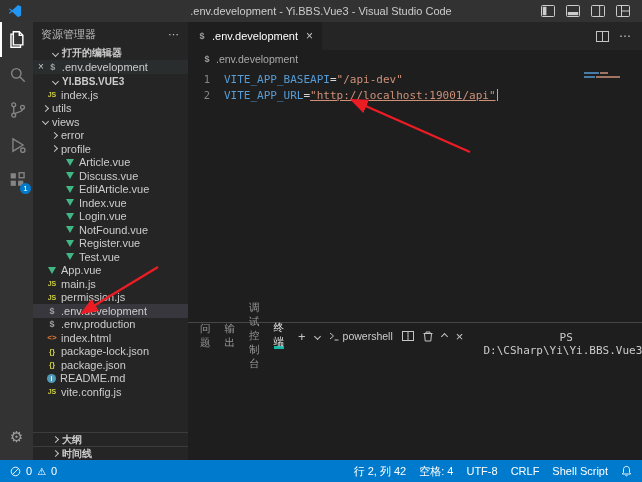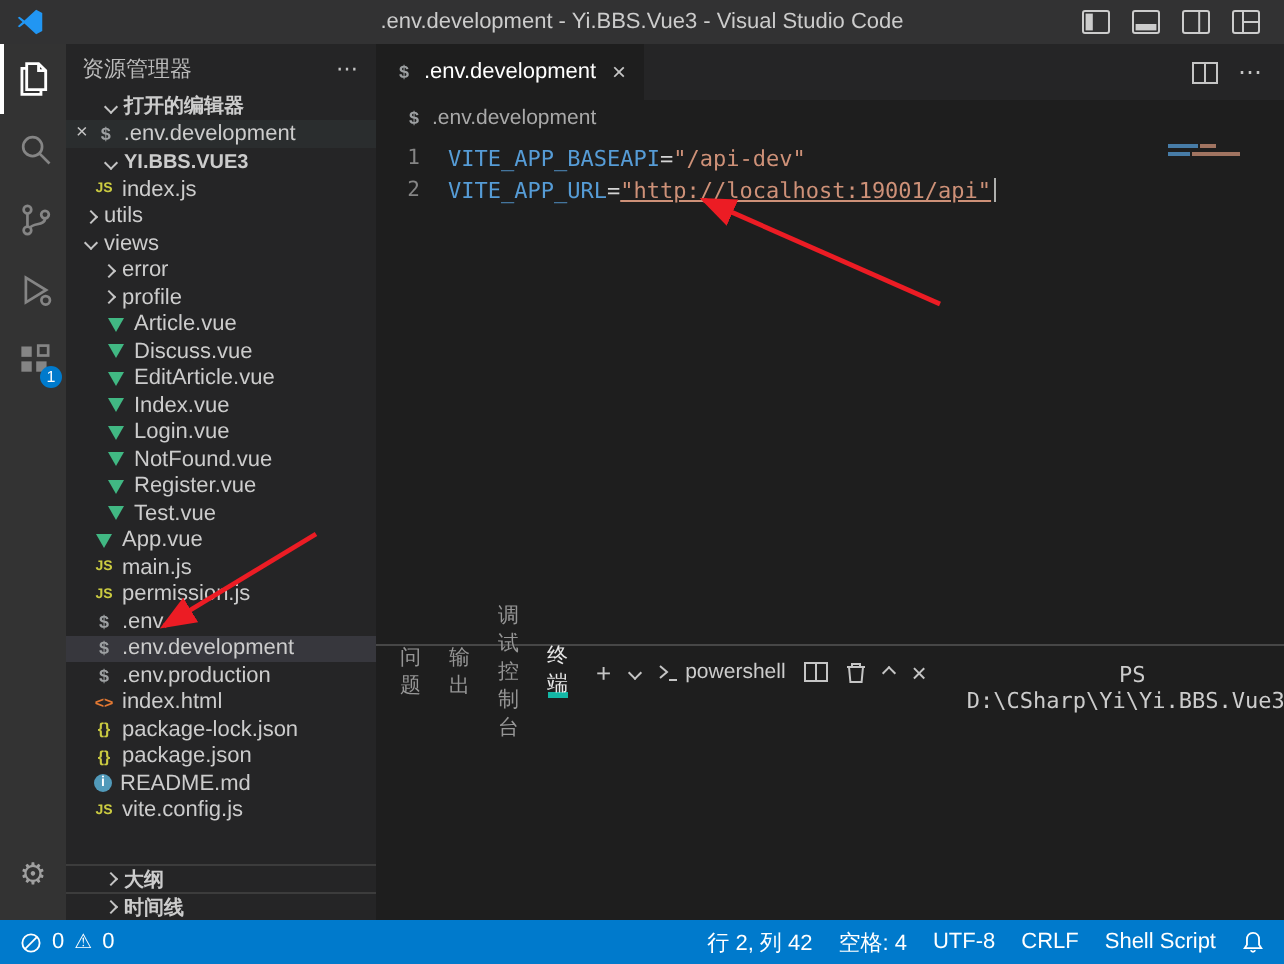--- a/index.html
+++ b/index.html
@@ -30,21 +30,21 @@
   .sb-title { height:24px; display:flex; align-items:center; justify-content:space-between; padding:0 8px; font-size:11px; color:#bbbbbb; }
   .sb-more { color:#c5c5c5; font-size:11px; letter-spacing:1px; cursor:pointer; }
   .sec { height:14px; display:flex; align-items:center; gap:4px; font-weight:bold; font-size:10px; color:#cccccc; padding-left:20px; cursor:pointer; }
   .sec.b { border-top:1px solid #3c3c3c; }
   .open-item { height:14px; display:flex; align-items:center; gap:4px; background:#2a2d2e; padding-left:5px; font-size:11px; cursor:pointer; }
   .close-x { color:#c5c5c5; font-size:10px; line-height:10px; }
   .tree { flex:0 0 auto; }
   .row { height:13.5px; display:flex; align-items:center; gap:4px; font-size:11px; white-space:nowrap; cursor:pointer; }
   .row.sel { background:#37373d; }
   .p1f { padding-left:10px; } .p1 { padding-left:14px; }
-  .p2f { padding-left:19px; } .p2 { padding-left:20px; }
+  .p2f { padding-left:19px; } .p2 { padding-left:32px; }
   .lbl { color:#cccccc; }
   .spacer { flex:1; }
 
   
   .chev { width:5px; height:5px; border-right:1.2px solid #c5c5c5; border-bottom:1.2px solid #c5c5c5; display:inline-block; flex:none; }
   .chev.r { transform:rotate(-45deg); }
   .chev.d { transform:rotate(45deg); }
   .chev.u { transform:rotate(-135deg); }
 
   
@@ -267,24 +267,20 @@
             </span>
             <span class="lbl">App.vue</span>
           </div>
         <div class="row p1">
             <span class="fi fjs"></span>
             <span class="lbl">main.js</span>
           </div>
         <div class="row p1">
             <span class="fi fjs"></span>
             <span class="lbl">permission.js</span>
-          </div>
-        <div class="row p1">
-            <span class="fi fsh"></span>
-            <span class="lbl">.env</span>
           </div>
         <div class="row p1 sel">
             <span class="fi fsh"></span>
             <span class="lbl">.env.development</span>
           </div>
         <div class="row p1">
             <span class="fi fsh"></span>
             <span class="lbl">.env.production</span>
           </div>
         <div class="row p1">

